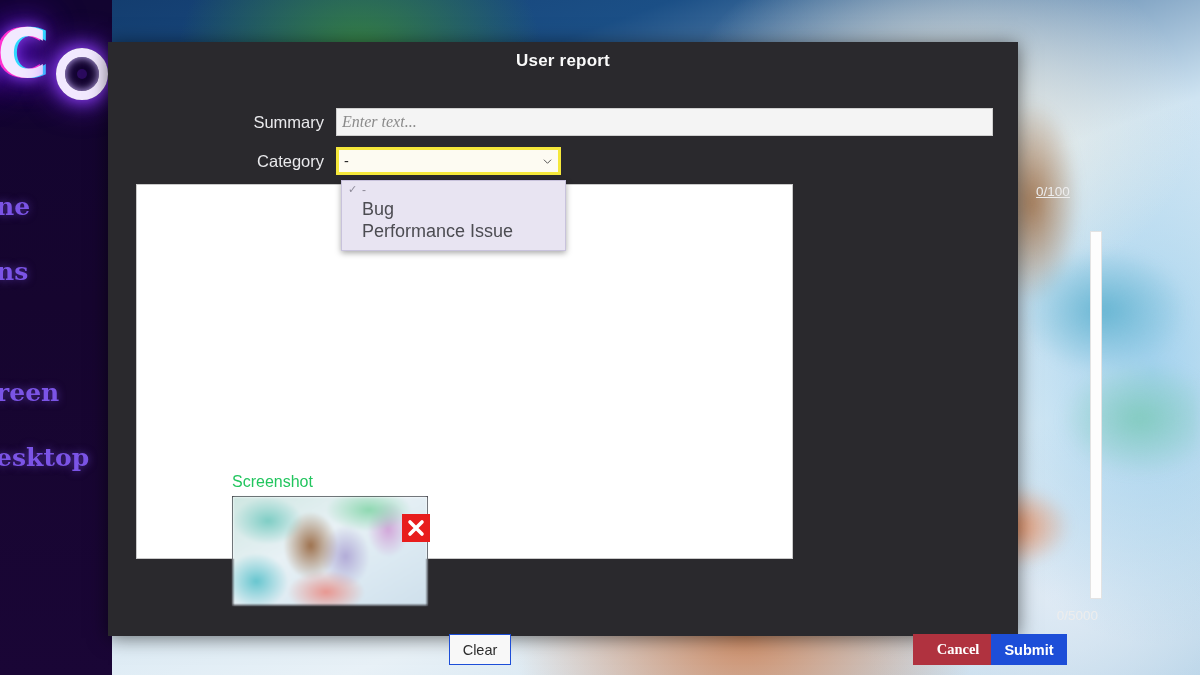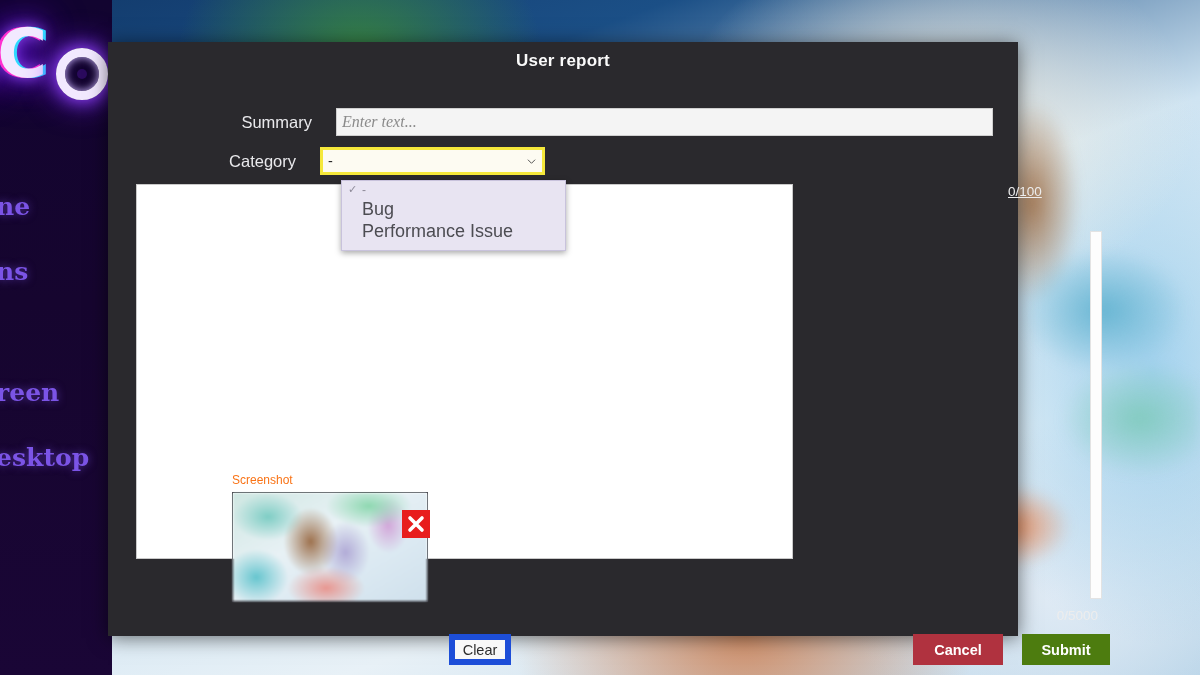--- a/index.html
+++ b/index.html
@@ -89,45 +89,45 @@
   .field-row {
     position: absolute;
     display: flex;
     align-items: flex-start;
   }
   .field-label {
     color: #e9e9ec;
     font-size: 16.5px;
     text-align: right;
     width: 200px;
-    padding-right: 24px;
+    padding-right: 12px;
     line-height: 28px;
   }
   
   #row-summary { left: 28px; top: 66px; }
   #summary-input {
     width: 657px; height: 28px;
     background: #f4f4f4;
     border: 1px solid #cfcfcf;
     outline: none;
     font-size: 16px;
     font-family: "Liberation Serif", serif;
     font-style: italic;
     color: #8b5cf6;
     padding: 0 5px;
   }
   #summary-input::placeholder { color:#8a8a8a; font-style: italic; }
   #counter-summary {
     position: absolute;
     left: 900px; top: 142px;
-    width: 90px; text-align: left;
+    width: 90px; text-align: center;
     color: #ededed; font-size: 13.5px; text-decoration: underline;
   }
   
-  #row-category { left: 12px; top: 105px; }
+  #row-category { left: 28px; top: 105px; }
   #select-wrap { position: relative; }
   #category-select {
     width: 225px; height: 28px;
     background: #fdfbf2;
     border: 3px solid #f5e83b;
     outline: none;
     font-size: 14.5px;
     color: #2a2a2a;
     padding: 0 22px 0 5px;
     appearance: none;
@@ -191,21 +191,21 @@
     left: 900px; top: 566px;
     width: 90px; text-align: right;
     color: #ededed; font-size: 13.5px;
   }
   
   #screenshot-block {
     position: absolute;
     left: 124px; top: 431px;
   }
   #screenshot-label {
-    color: #f97316; font-size: 12px;
+    color: #22c55e; font-size: 16px;
     margin-bottom: 5px;
   }
   #screenshot-thumb-wrap {
     position: relative;
     width: 196px; height: 110px;
     border: 1px solid #3a3940;
   }
   #screenshot-thumb {
     width: 100%; height: 100%;
     background:
@@ -226,36 +226,36 @@
     background: #e81d1d;
     display: flex; align-items: center; justify-content: center;
     cursor: pointer;
   }
   #screenshot-remove svg { display:block; }
   
   #btn-clear {
     position:absolute; left: 341px; top: 592px;
     width: 62px; height: 31px;
     background:#f8f8f8; color:#2d2d2d;
-    border: 6px solid #1d4ed8;
+    border: 1px solid #1d4ed8;
     font-size: 14.5px; cursor:pointer;
     font-family: "Liberation Sans", sans-serif;
   }
   #btn-cancel {
     position:absolute; left: 805px; top: 592px;
     width: 90px; height: 31px;
     background:#b0323f; color:#ffffff;
     border: none; font-size: 14.5px; font-weight:bold;
     cursor:pointer;
-    font-family: Liberation Sans, sans-serif;
+    font-family: Liberation Serif, serif;
   }
   #btn-submit {
-    position:absolute; left: 914px; top: 592px;
-    width: 88px; height: 31px;
-    background:#4d7c0f; color:#ffffff;
+    position:absolute; left: 883px; top: 592px;
+    width: 76px; height: 31px;
+    background:#1d4ed8; color:#ffffff;
     border: none; font-size: 14.5px; font-weight:bold;
     cursor:pointer;
     font-family: "Liberation Sans", sans-serif;
   }
 </style>
 </head>
 <body>
 
 <div id="backdrop"></div>
 

